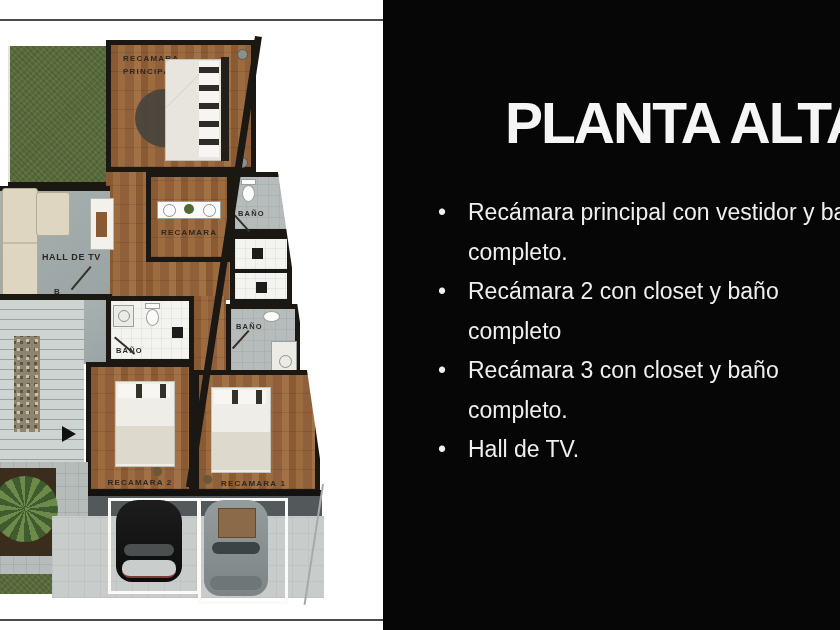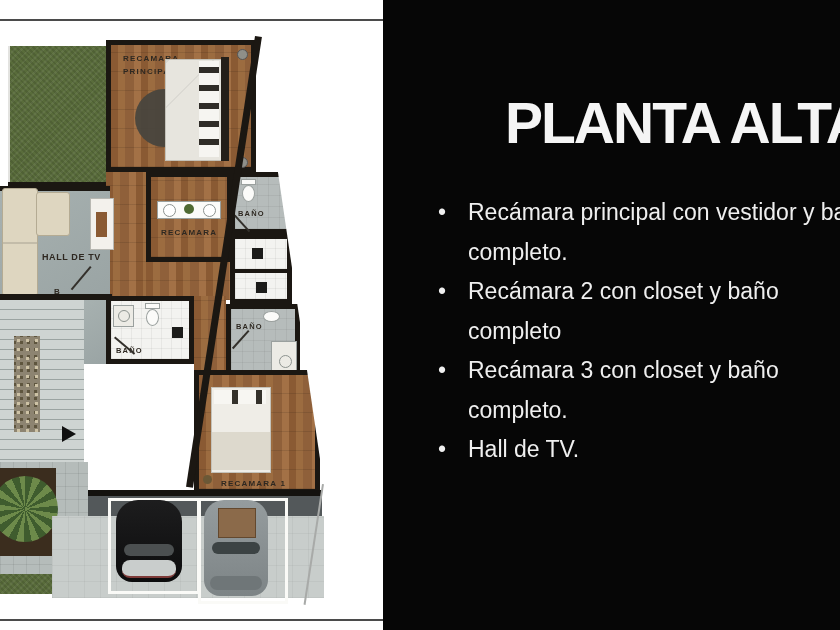--- a/index.html
+++ b/index.html
@@ -124,20 +124,28 @@
       <div class="fixture" style="left:2px;top:4px;width:21px;height:22px;background:#ecebe5;"></div>
       <div class="dot" style="left:7px;top:9px;width:10px;height:10px;background:transparent;border:1.5px solid #8d938f;"></div>
       <div class="fixture" style="left:34px;top:2px;width:15px;height:6px;"></div>
       <div class="fixture" style="left:35px;top:8px;width:13px;height:17px;border-radius:50%;"></div>
       <div class="blacksq" style="left:61px;top:26px;"></div>
       <div class="lbl" style="left:5px;top:44px;font-size:7.5px;">BAÑO</div>
     </div>
 
     <div class="abs wood" style="left:194px;top:296px;width:32px;height:100px;"></div>
 
+    <div class="abs wood wall-room" style="left:86px;top:362px;width:108px;height:132px;">
+      <div class="abs" style="left:24px;top:14px;width:58px;height:84px;background:#efede7;border:1px solid #c4c2ba;">
+        <div class="abs" style="left:2px;top:2px;width:52px;height:14px;background:repeating-linear-gradient(90deg,#f7f6f2 0 18px,#34312b 18px 24px);"></div>
+        <div class="abs" style="left:0;top:44px;width:100%;height:38px;background:#ddd9cd;"></div>
+      </div>
+      <div class="dot" style="left:62px;top:100px;width:9px;height:9px;background:#6b5836;"></div>
+      <div class="lbl" style="left:0;top:110px;width:100%;text-align:center;">RECAMARA 2</div>
+    </div>
 
     <div class="abs wood wall-room" style="left:194px;top:370px;width:126px;height:124px;">
       <div class="abs" style="left:12px;top:12px;width:58px;height:84px;background:#efede7;border:1px solid #c4c2ba;">
         <div class="abs" style="left:2px;top:2px;width:52px;height:14px;background:repeating-linear-gradient(90deg,#f7f6f2 0 18px,#34312b 18px 24px);"></div>
         <div class="abs" style="left:0;top:44px;width:100%;height:38px;background:#ddd9cd;"></div>
       </div>
       <div class="dot" style="left:4px;top:100px;width:9px;height:9px;background:#6b5836;"></div>
       <div class="lbl" style="left:22px;top:103px;">RECAMARA 1</div>
     </div>
 

